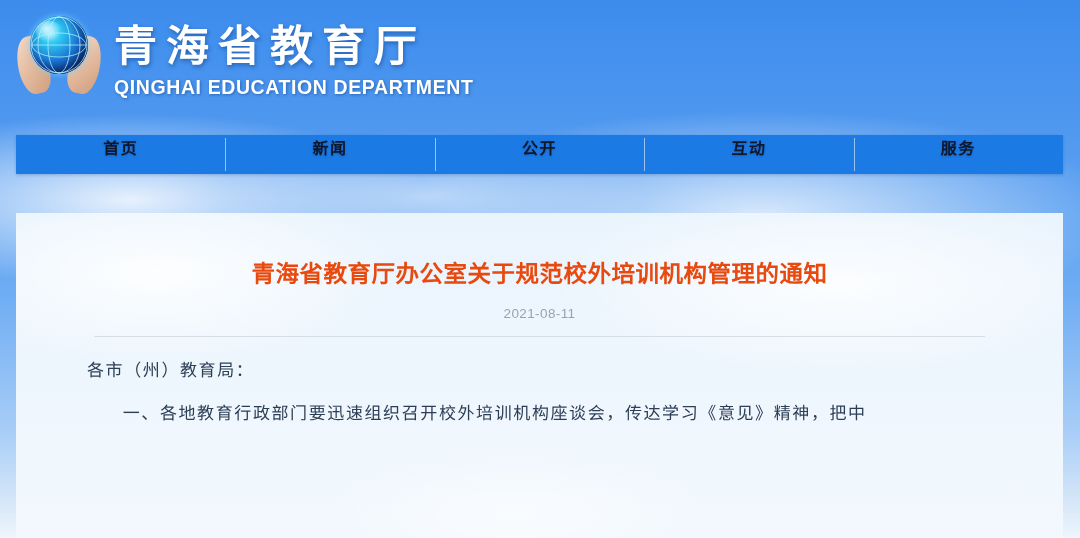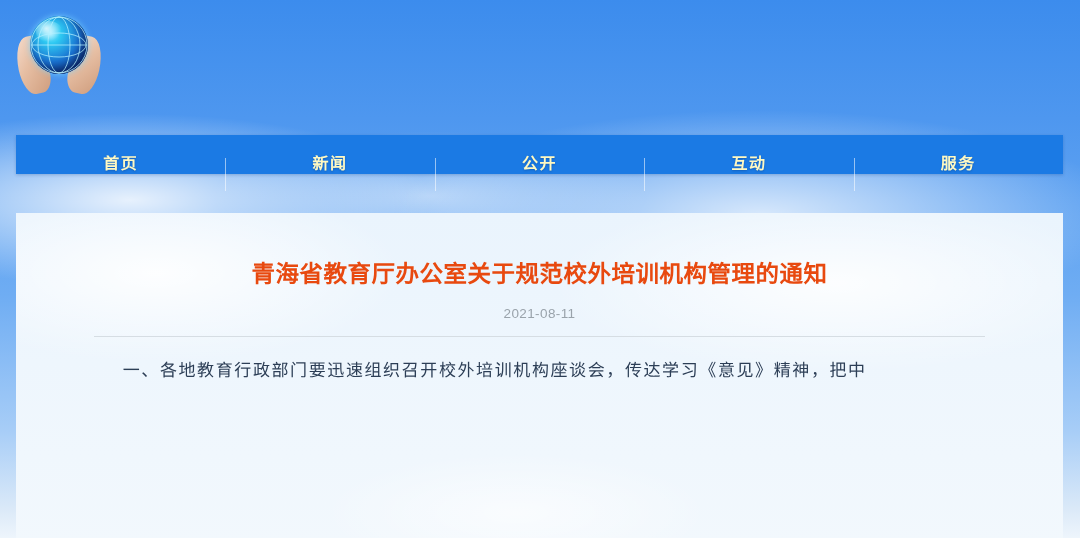--- a/index.html
+++ b/index.html
@@ -155,31 +155,30 @@
     top: 135px;
     width: 1047px;
     height: 39px;
     background: #1b7ae4;
     display: flex;
     box-shadow: 0 1px 3px rgba(10,60,130,0.25);
   }
   .nav-item {
     flex: 1;
     display: flex;
-    align-items: flex-end;
+    align-items: flex-start;
     justify-content: center;
-    color: #fef9c3;
+    color: #0f172a;
     font-size: 16px;
     font-weight: bold;
     letter-spacing: 1.5px;
     cursor: pointer;
     position: relative;
     font-family: "DejaVu Sans", "Liberation Sans", sans-serif;
     text-shadow: 0 1px 2px rgba(0,40,100,0.3);
-    margin-top: 20px;
   }
   .nav-item + .nav-item::before {
     content: "";
     position: absolute;
     left: 0; top: 3px;
     width: 1px;
     height: 33px;
     background: rgba(255,255,255,0.55);
   }
 
@@ -253,20 +252,24 @@
         <svg class="globe-lines" viewBox="0 0 58 58">
           <g fill="none" stroke="rgba(180,240,255,0.75)" stroke-width="1">
             <ellipse cx="29" cy="29" rx="28" ry="28"></ellipse>
             <ellipse cx="29" cy="29" rx="11" ry="28"></ellipse>
             <ellipse cx="29" cy="29" rx="21" ry="28"></ellipse>
             <line x1="1" y1="29" x2="57" y2="29"></line>
             <ellipse cx="29" cy="29" rx="27" ry="12"></ellipse>
           </g>
         </svg>
       </div>
+      <div class="wordmark">
+        <div class="site-title-cn">青海省教育厅</div>
+        <div class="site-title-en">QINGHAI EDUCATION DEPARTMENT</div>
+      </div>
     </div>
 
   </div>
 
   <div class="nav">
     <div class="nav-item">
       <span>首页</span>
     </div>
     <div class="nav-item">
       <span>新闻</span>
@@ -281,17 +284,18 @@
       <span>服务</span>
     </div>
   </div>
 
   <div class="panel">
     <h1 class="article-title">青海省教育厅办公室关于规范校外培训机构管理的通知</h1>
     <div class="article-date">2021-08-11</div>
     <div class="divider"></div>
 
     <div class="article-body">
+      <p>各市（州）教育局：</p>
       <p class="indent">一、各地教育行政部门要迅速组织召开校外培训机构座谈会，传达学习《意见》精神，把中</p>
     </div>
   </div>
 
 </div>
 
 </body></html>

